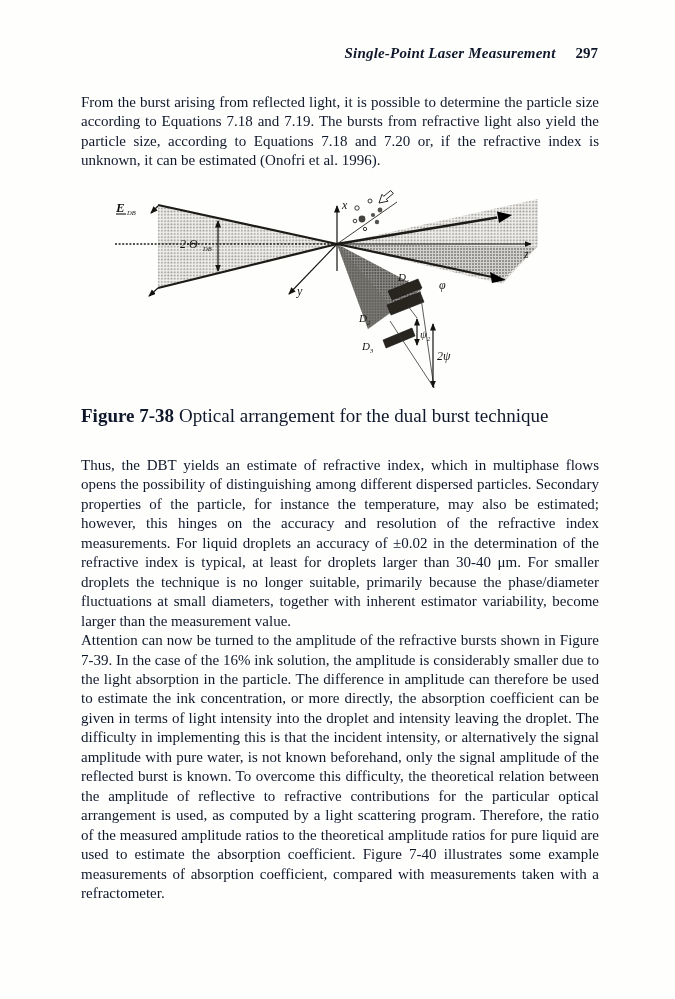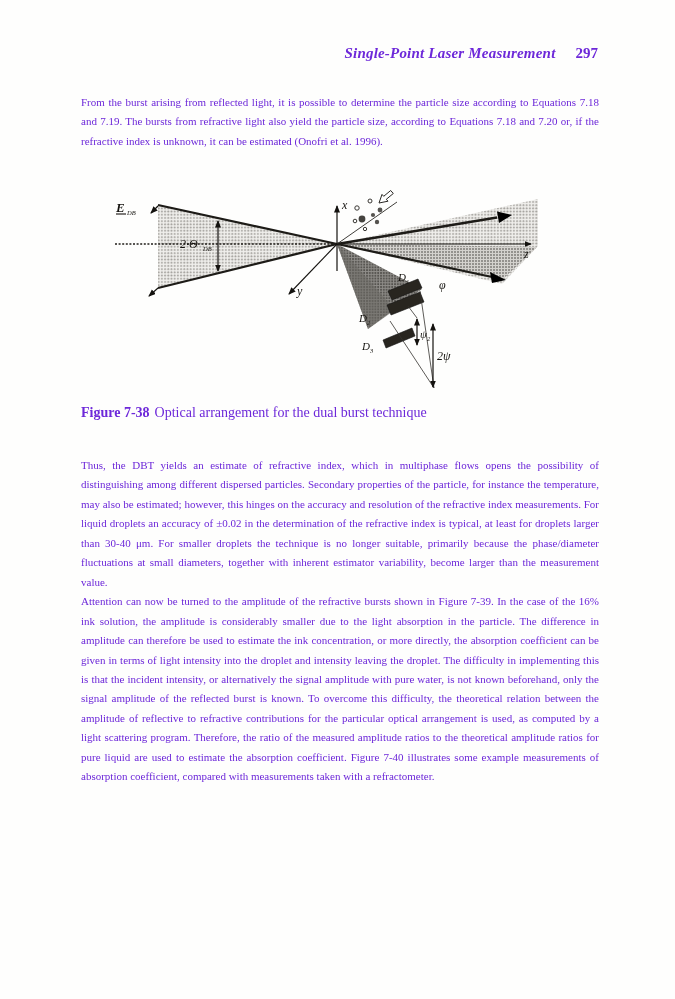--- a/index.html
+++ b/index.html
@@ -1,41 +1,41 @@
 <!DOCTYPE html>
 <html><head>
 <meta charset="utf-8">
 <style>
   html,body { margin:0; padding:0; background:#ffffff; }
   .page {
     position: relative;
     width: 675px; height: 999px;
     background: #fefefd;
     font-family: "Liberation Serif", "DejaVu Serif", serif;
-    color: #6d28d9;
+    color: #0f172a;
     overflow: hidden;
   }
   .running-head {
     position: absolute; top: 45px; right: 77px;
     font-size: 15px; white-space: nowrap;
   }
   .running-head .title { font-weight: bold; font-style: italic; letter-spacing: .2px; }
   .running-head .pageno { font-weight: bold; margin-left: 20px; }
   .bodytext {
     position: absolute; left: 81px; width: 518px;
-    font-size: 11px; line-height: 19.45px;
+    font-size: 15px; line-height: 19.45px;
     text-align: justify;
     font-family: Liberation Serif, serif;
   }
   .bodytext p { margin: 0; }
   .para1 { top: 93px; }
   .paras23 { top: 456px; }
   .figcap {
     position: absolute; left: 81px; top: 405px;
-    font-size: 14px;
+    font-size: 19px;
   }
   .figcap .cap-label { font-weight: bold; }
   .figcap .cap-rest { margin-left: 5px; }
   .figwrap { position: absolute; left: 100px; top: 188px; width: 460px; height: 214px; }
   .fig-txt { font-family: "Liberation Serif", "DejaVu Serif", serif; font-style: italic; fill: #161410; }
   .fig-sub { font-size: 6.5px; }
 </style>
 </head>
 <body>
 

